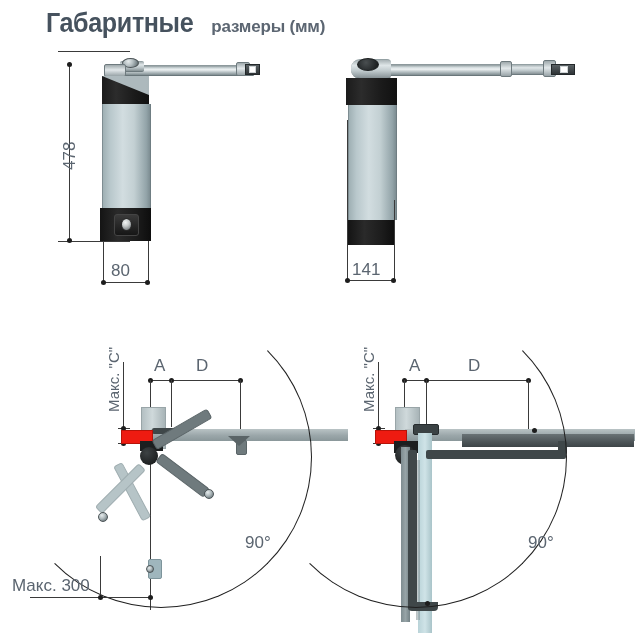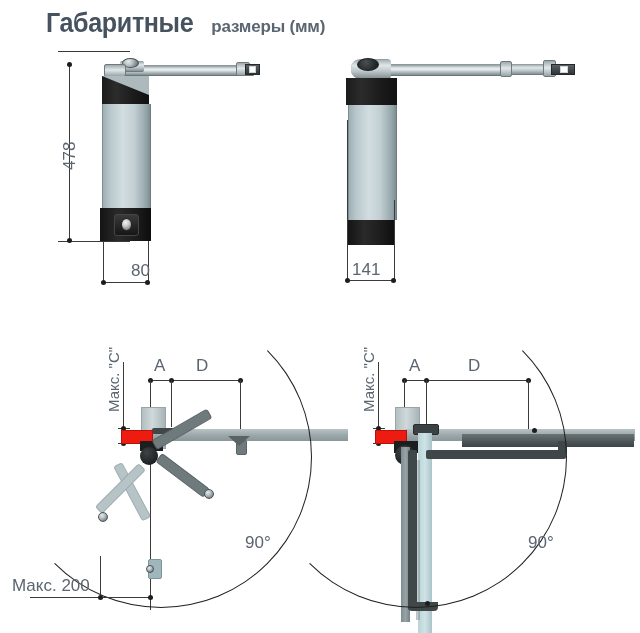--- a/index.html
+++ b/index.html
@@ -160,21 +160,21 @@
     <div class="col-body" style="left:102px;top:104px;width:47px;height:104px;"></div>
     <div class="cap-bot" style="left:100px;top:208px;width:51px;height:33px;"></div>
     <div class="lock" style="left:114px;top:214px;width:23px;height:20px;"></div>
     <div class="lock-knob" style="left:121px;top:218px;width:9px;height:11px;"></div>
 
     <div class="thinline" style="left:103px;top:241px;width:1px;height:42px;background:#3a3a3a;"></div>
     <div class="thinline" style="left:148px;top:241px;width:1px;height:42px;background:#3a3a3a;"></div>
     <div class="dimline h" style="left:103px;top:282px;width:46px;"></div>
     <div class="dot" style="left:101px;top:280px;"></div>
     <div class="dot" style="left:145px;top:280px;"></div>
-    <div class="lbl big" style="left:111px;top:261px;margin-left:20px;">80</div>
+    <div class="lbl big" style="left:111px;top:261px;">80</div>
   </div>
 
   <div>
 
     <div class="arm" style="left:378px;top:64px;width:132px;height:10px;border-radius:1px;"></div>
     <div class="arm2" style="left:504px;top:64px;width:46px;height:9px;border-radius:1px;"></div>
     <div class="knuckle" style="left:500px;top:61px;width:10px;height:14px;"></div>
     <div class="knuckle" style="left:543px;top:60px;width:11px;height:15px;"></div>
     <div class="tip-plate" style="left:551px;top:64px;width:22px;height:9px;"></div>
     <div class="tip-hole" style="left:560px;top:66px;width:6px;height:5px;"></div>
@@ -239,21 +239,21 @@
     <div class="link-d" style="left:236px;top:440px;width:9px;height:13px;border-radius:2px;"></div>
     <div style="position:absolute;left:228px;top:436px;width:0;height:0;border-style:solid;border-width:10px 11px 0 11px;border-color:#5a6467 transparent transparent transparent;"></div>
 
     <div class="arc" style="left:10px;top:306px;width:300px;height:300px;border-color:transparent #1f1f1f #1f1f1f transparent;"></div>
     <div class="lbl big" style="left:245px;top:533px;">90°</div>
 
     <div class="dimline h" style="left:30px;top:597px;width:122px;"></div>
     <div class="thinline" style="left:100px;top:556px;width:1px;height:42px;background:#3a3a3a;"></div>
     <div class="dot" style="left:98px;top:595px;"></div>
     <div class="dot" style="left:148px;top:595px;"></div>
-    <div class="lbl big" style="left:12px;top:576px;">Макс. 200</div>
+    <div class="lbl big" style="left:12px;top:576px;">Макс. 300</div>
   </div>
 
   <div>
 
     <div class="lbl" style="left:360px;top:412px;font-size:15px;">
         <span class="rot90" style="position:absolute;left:0;top:0;display:block;">Макс. "С"</span>
       </div>
 
     <div class="dimline v" style="left:378px;top:362px;height:78px;"></div>
     <div class="dimline h" style="left:373px;top:428px;width:12px;"></div>

